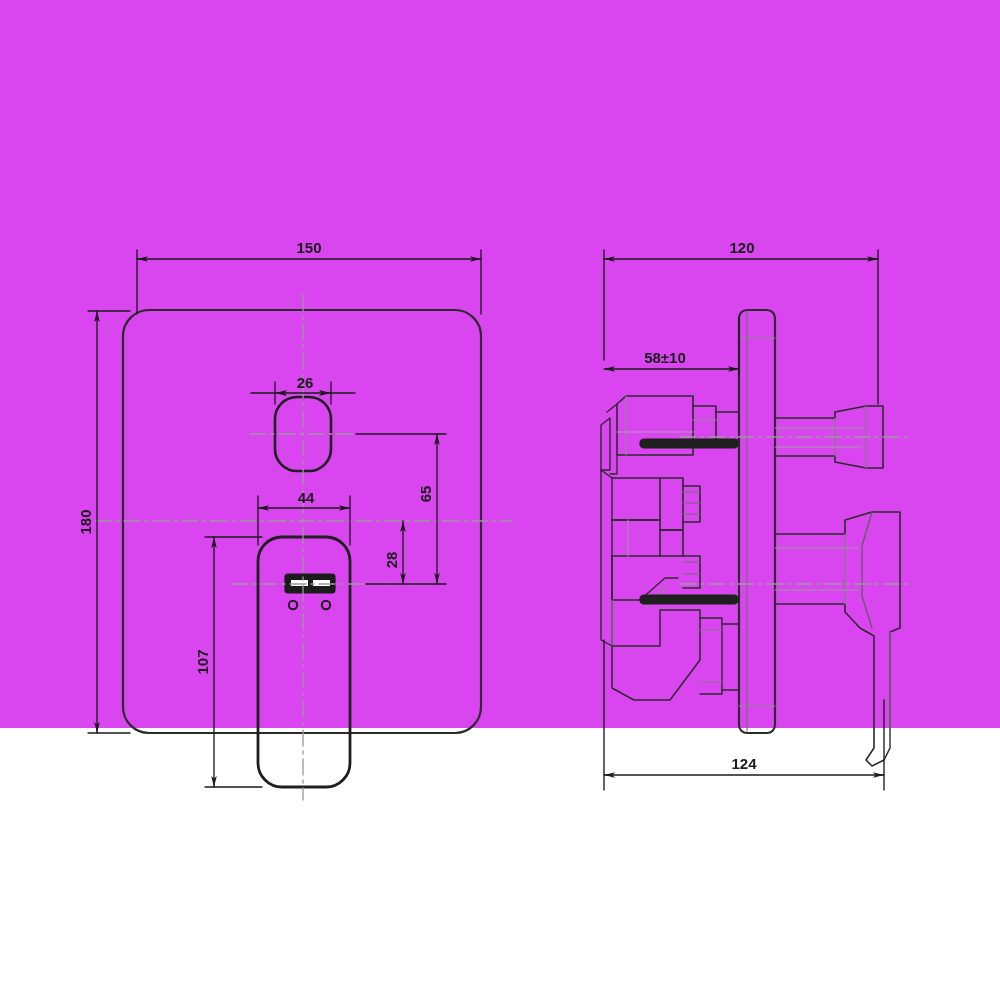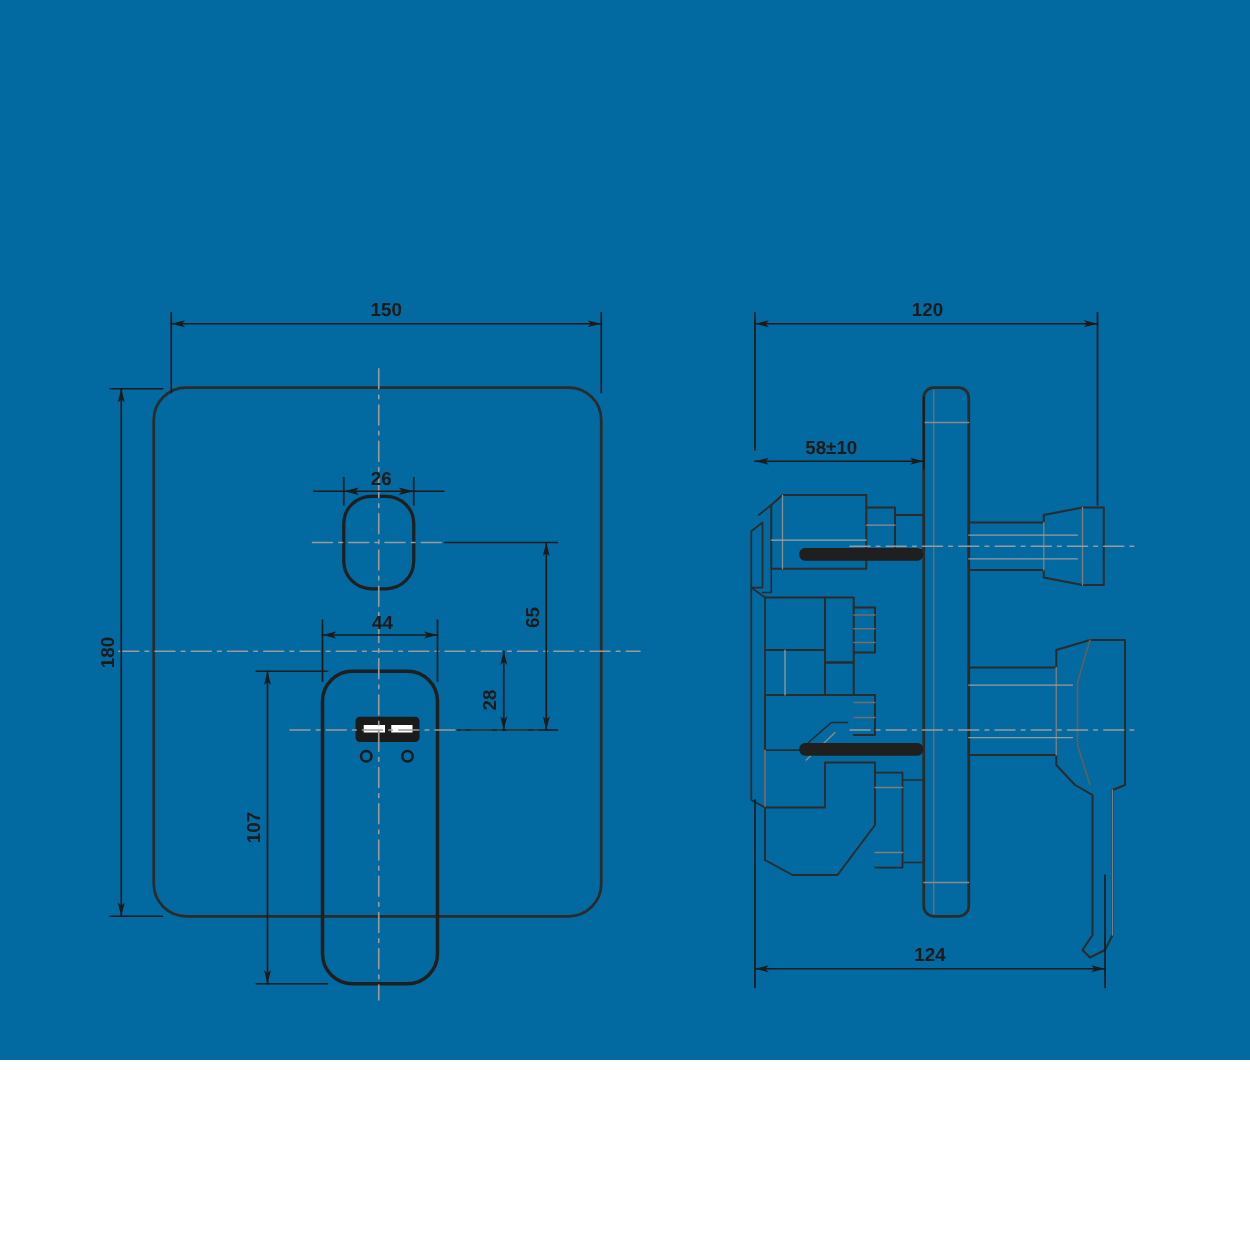--- a/index.html
+++ b/index.html
@@ -2,21 +2,21 @@
 <html><head>
 <meta charset="utf-8">
 <style>
   html,body{margin:0;padding:0;background:#ffffff;}
   body{
     width:1000px;height:1000px;
     font-family:"Liberation Sans", sans-serif;
     -webkit-font-smoothing:antialiased;
     overflow:hidden;
   }
-  #sheet{position:relative;width:1000px;height:848px;background:#0369a1;}
+  #sheet{position:relative;width:1000px;height:728px;background:#d946ef;}
   #drawing{position:absolute;left:0;top:0;width:1000px;height:1000px;}
   .dimtext{
     font-family:"Liberation Sans", sans-serif;
     font-size:15px;
     font-weight:bold;
     fill:#1b1b1b;
   }
 </style>
 </head>
 <body>

